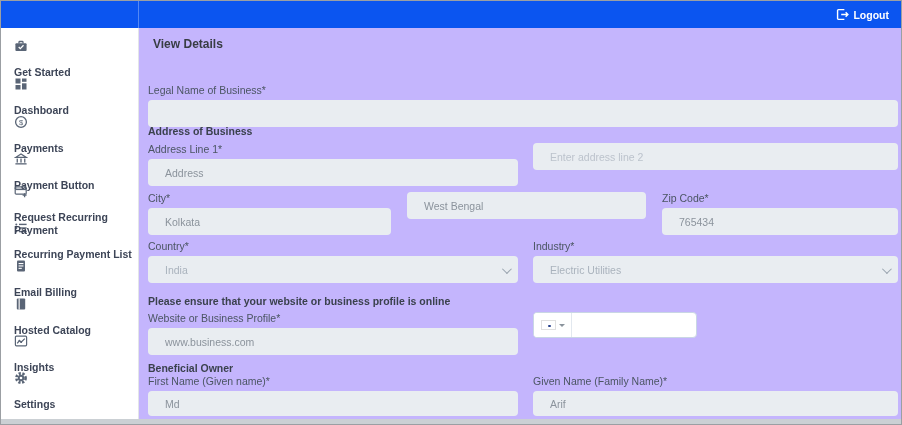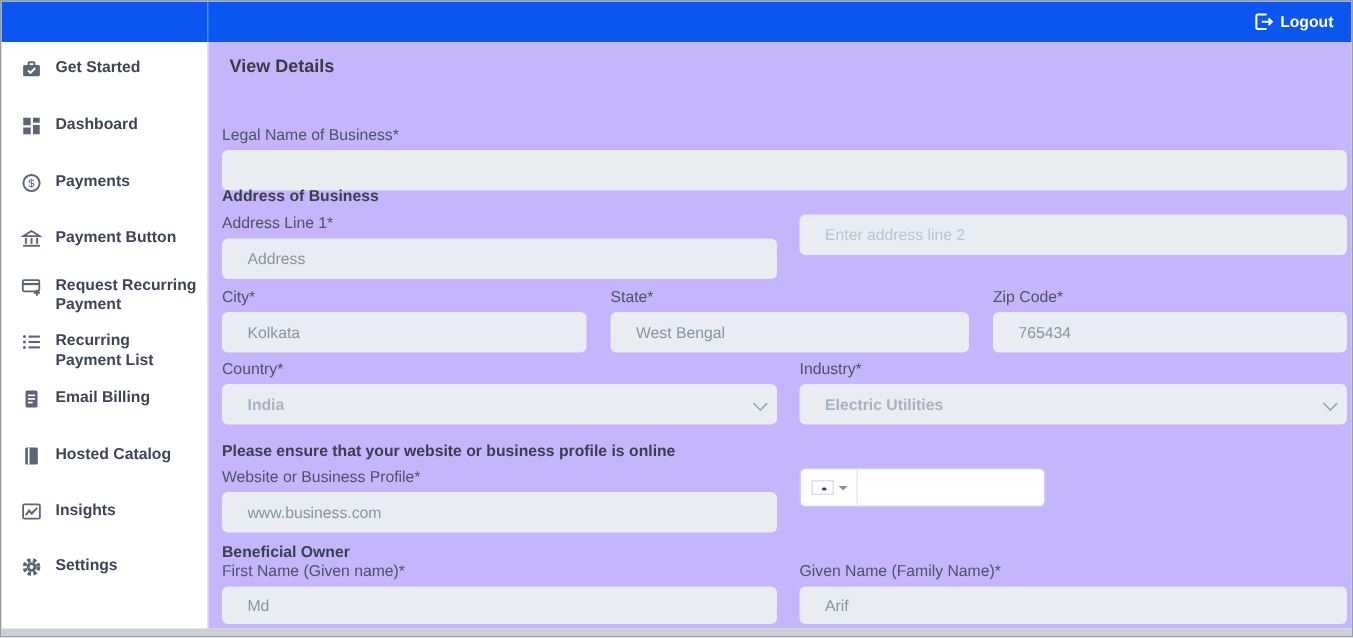--- a/index.html
+++ b/index.html
@@ -30,21 +30,21 @@
   }
   .logout-btn svg { display:block; }
 
   
   .sidebar {
     position:absolute; top:27px; left:0; bottom:5px; width:138px;
     background:#ffffff; border-right:1px solid #e3e5e8;
   }
   .side-item {
     position:absolute; left:13px; right:6px;
-    display:flex; align-items:flex-start; gap:9px; cursor:pointer;
+    display:flex; align-items:flex-start; gap:9px; cursor:pointer;flex-direction:column;
   }
   .side-item .icn { flex:0 0 14px; margin-top:0px; }
   .side-item .lbl {
     font-size:10.5px; font-weight:700; color:#3d4557; line-height:1.2;
   }
 
   
   .main { position:absolute; top:27px; left:138px; right:0; bottom:5px; background:#c4b5fd; }
 
   .page-title {
@@ -69,21 +69,21 @@
     background:#e9edf1; border-radius:4px;
     font-family:"Liberation Sans", sans-serif;
     font-size:10.5px; color:#8b939c; padding:0 10px 0 17px;
     display:block;
   }
   input.ctl::placeholder { color:#bcc3cc; opacity:1; }
 
   .select {
     position:relative; display:flex; align-items:center; cursor:pointer;
   }
-  .select .sel-text { color:#aab3bd; flex:1; overflow:hidden; white-space:nowrap;font-weight:bold; }
+  .select .sel-text { color:#aab3bd; flex:1; overflow:hidden; white-space:nowrap; }
   .select .chev {
     position:absolute; right:9px; top:11px; width:7px; height:7px;
     border-right:1.4px solid #9aa4af; border-bottom:1.4px solid #9aa4af;
     transform:rotate(45deg) translateY(-2px);
   }
 
   
   .g-legal { top:56px;  left:9px;  right:3px; }
   .g-line1 { top:115px; left:9px;  width:370px; }
   .g-line2 { top:115px; left:394px; right:3px; }
@@ -280,21 +280,20 @@
     <div class="fgroup g-line2">
       <input class="ctl" type="text" placeholder="Enter address line 2" style="">
     </div>
 
     <div class="fgroup g-city">
       <span class="flabel">City*</span>
       <input class="ctl" type="text" value="Kolkata" style="">
     </div>
 
     <div class="fgroup g-state">
-      <span class="flabel">State*</span>
       <input class="ctl" type="text" value="West Bengal" style="">
     </div>
 
     <div class="fgroup g-zip">
       <span class="flabel">Zip Code*</span>
       <input class="ctl" type="text" value="765434" style="">
     </div>
 
     <div class="fgroup g-country">
       <span class="flabel">Country*</span>

